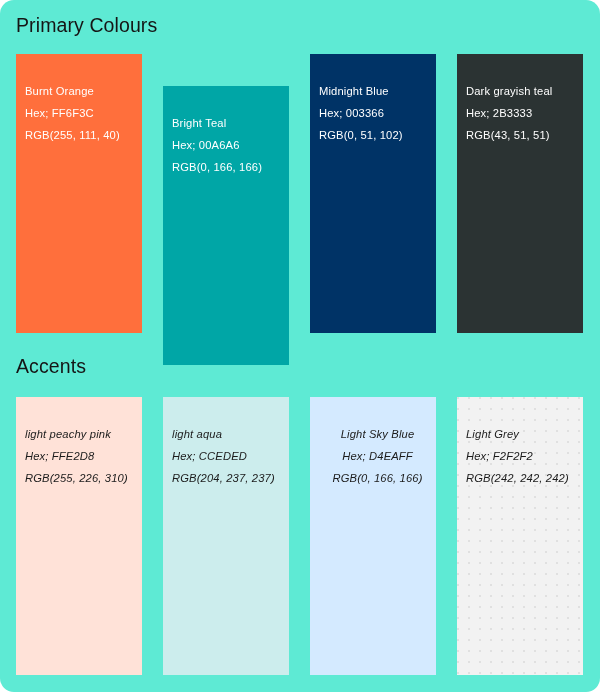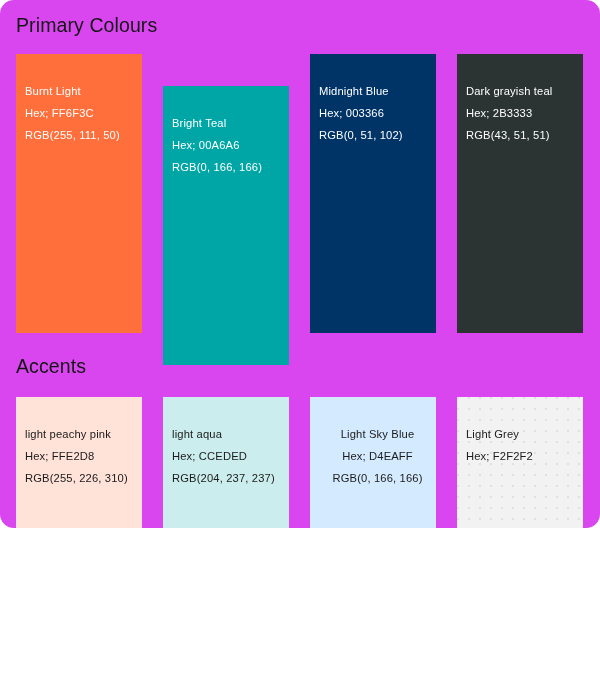--- a/index.html
+++ b/index.html
@@ -12,22 +12,22 @@
     width: 600px;
     height: 692px;
     font-family: "Liberation Sans", sans-serif;
     -webkit-font-smoothing: antialiased;
     overflow: hidden;
   }
 
   .page {
     position: relative;
     width: 600px;
-    height: 528px;
-    background: #d946ef;
+    height: 692px;
+    background: #5eead4;
     border-radius: 14px;
     overflow: hidden;
     box-sizing: border-box;
   }
 
   .section-heading {
     position: absolute;
     left: 16px;
     font-size: 19.5px;
     font-weight: 400;
@@ -65,21 +65,21 @@
   }
 
   .swatch-line {
     font-size: 11.2px;
     line-height: 22px;
     letter-spacing: 0.15px;
     white-space: nowrap;
   }
 
   .swatch.on-dark .swatch-line { color: #ffffff; }
-  .swatch.on-light .swatch-line { color: #1b1b1b; }
+  .swatch.on-light .swatch-line { color: #1b1b1b; font-style: italic; }
 
   
   .swatch.textured::before {
     content: "";
     position: absolute;
     inset: 0;
     z-index: 1;
     background-image:
       radial-gradient(circle at 1px 1px, rgba(0,0,0,0.075) 1px, transparent 1.2px);
     background-size: 11px 11px;
@@ -89,23 +89,23 @@
 </head>
 <body>
 
 <div class="page">
 
   <h2 class="section-heading primary">Primary Colours</h2>
 
   <div class="swatch-row primary">
       <div class="swatch on-dark" style="background: rgb(255, 111, 60);">
         <div class="swatch-lines">
-          <div class="swatch-line">Burnt Light</div>
+          <div class="swatch-line">Burnt Orange</div>
           <div class="swatch-line">Hex; FF6F3C</div>
-          <div class="swatch-line">RGB(255, 111, 50)</div>
+          <div class="swatch-line">RGB(255, 111, 40)</div>
         </div>
       </div>
       <div class="swatch on-dark" style="background: rgb(0, 166, 166); margin-top: 32px;">
         <div class="swatch-lines">
           <div class="swatch-line">Bright Teal</div>
           <div class="swatch-line">Hex; 00A6A6</div>
           <div class="swatch-line">RGB(0, 166, 166)</div>
         </div>
       </div>
       <div class="swatch on-dark" style="background: rgb(0, 51, 102);">
@@ -145,17 +145,18 @@
         <div class="swatch-lines">
           <div class="swatch-line">Light Sky Blue</div>
           <div class="swatch-line">Hex; D4EAFF</div>
           <div class="swatch-line">RGB(0, 166, 166)</div>
         </div>
       </div>
       <div class="swatch on-light textured" style="background: rgb(242, 242, 242);">
         <div class="swatch-lines">
           <div class="swatch-line">Light Grey</div>
           <div class="swatch-line">Hex; F2F2F2</div>
+          <div class="swatch-line">RGB(242, 242, 242)</div>
         </div>
       </div>
     </div>
 
 </div>
 
 </body></html>

